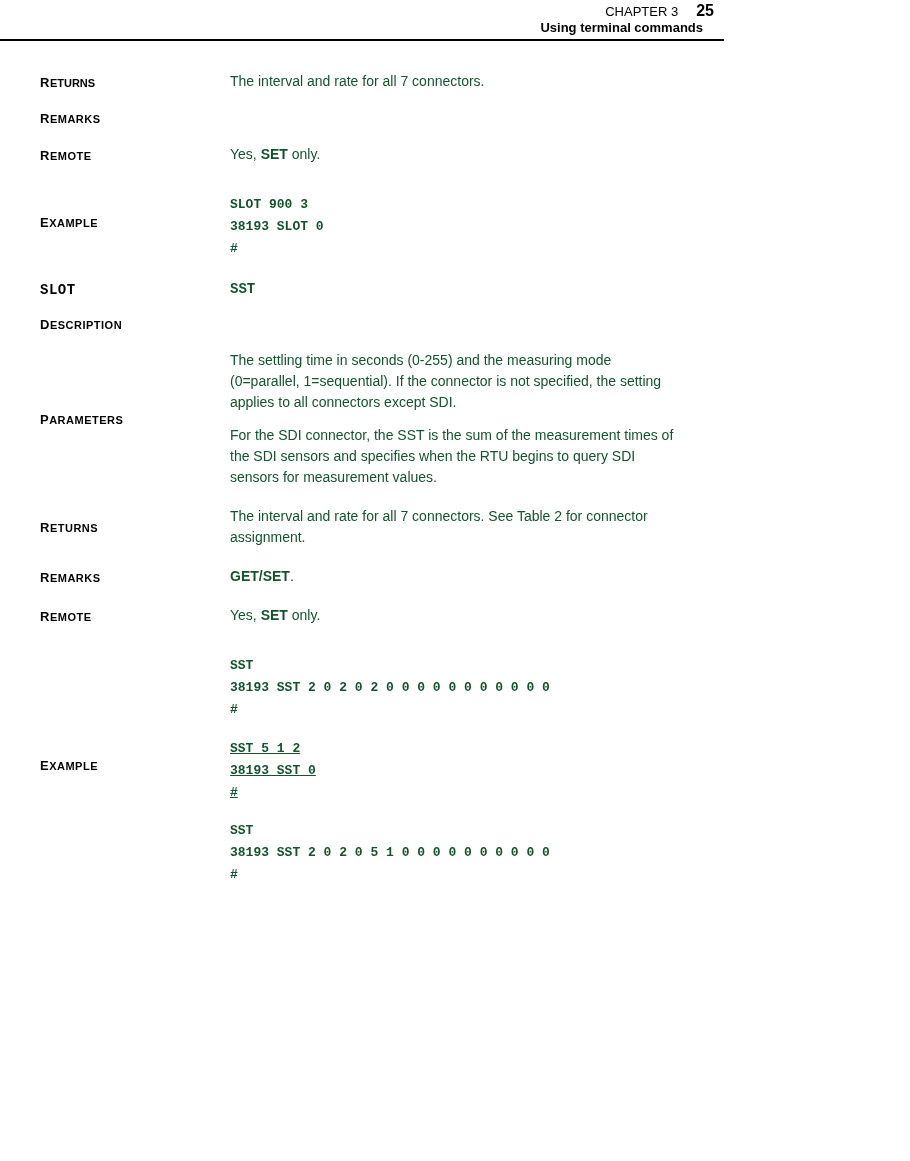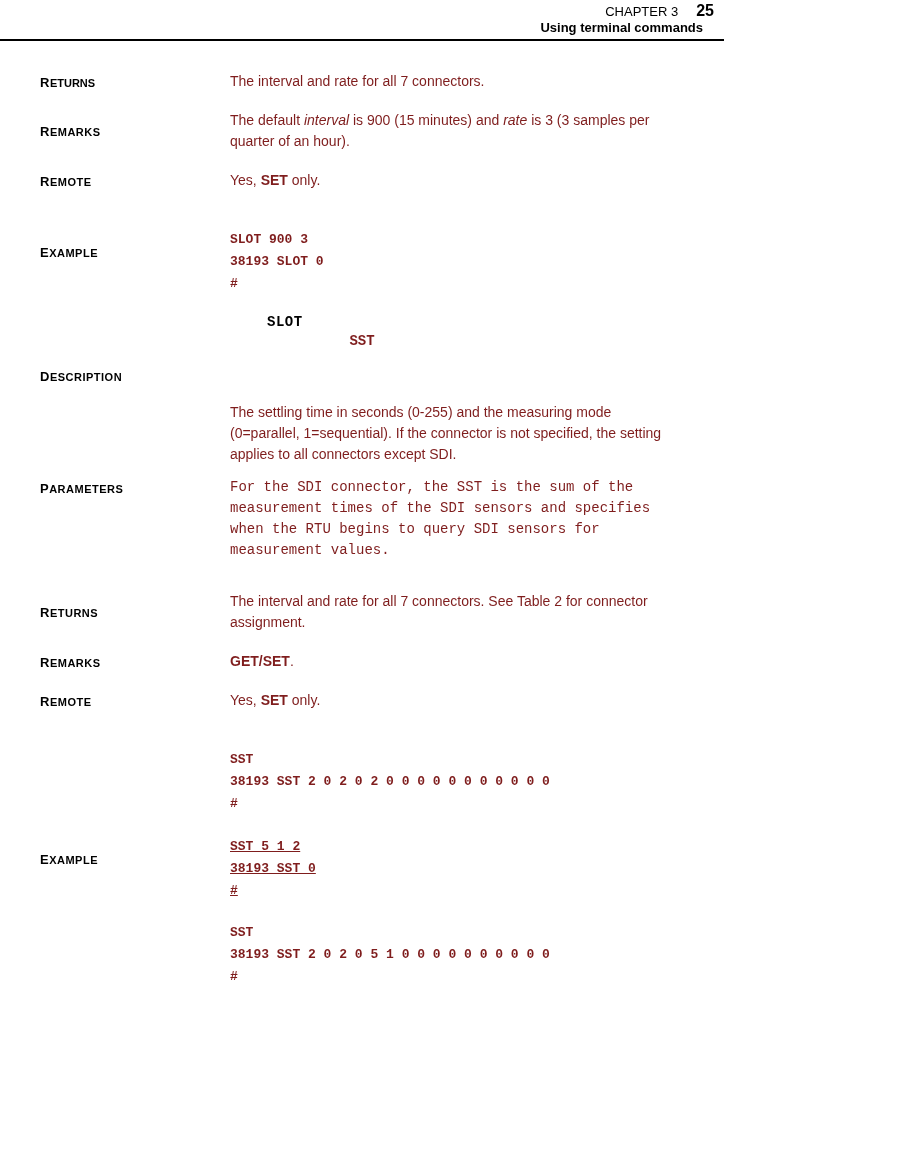--- a/index.html
+++ b/index.html
@@ -78,30 +78,29 @@
       font-weight: bold;
       letter-spacing: 0.5px;
       padding-top: 1px;
       color: #000;
     }
 
     .row-content {
       flex: 1;
       font-size: 14px;
       line-height: 1.5;
-      color: #7f1d1d;
+      color: #14532d;
     }
 
     .row-content p {
       margin-bottom: 12px;
     }
 
     .row-content p:last-child {
-      margin-bottom: 12px;
-      font-family: Liberation Mono, monospace;
+      margin-bottom: 0;
     }
 
     .bold {
       font-weight: bold;
     }
 
     .italic {
       font-style: italic;
     }
 
@@ -109,21 +108,21 @@
       font-family: 'Courier New', Courier, monospace;
       font-size: 13px;
       font-weight: bold;
     }
 
     .code-block {
       font-family: 'Courier New', Courier, monospace;
       font-size: 13px;
       font-weight: bold;
       line-height: 1.7;
-      margin-top: 20px;
+      margin-top: 11px;
     }
 
   </style>
 </head>
 <body>
 
 <div class="page-container">
 
   <div class="header">
     <div class="header-right">
@@ -139,44 +138,41 @@
 
     <div class="row">
       <div class="row-label">R<span style="font-variant:normal; font-size:11px; letter-spacing:0">ETURNS</span></div>
       <div class="row-content">
         The interval and rate for all 7 connectors.
       </div>
     </div>
 
     <div class="row">
       <div class="row-label">R<span style="font-variant:normal; font-size:11px;">EMARKS</span></div>
-      <div class="row-content">
-        The default <span class="italic">interval</span> is 900 (15 minutes) and <span class="italic">rate</span> is 3 (3 samples per quarter of an hour).
-      </div>
     </div>
 
     <div class="row">
       <div class="row-label">R<span style="font-variant:normal; font-size:11px;">EMOTE</span></div>
       <div class="row-content">
         Yes, <span class="bold">SET</span> only.
       </div>
     </div>
 
     <div class="row">
       <div class="row-label">E<span style="font-variant:normal; font-size:11px;">XAMPLE</span></div>
       <div class="row-content">
         <div class="code-block">
           SLOT 900 3<br>
           38193 SLOT 0<br>
           #
         </div>
       </div>
     </div>
 
-    <div class="row" style="margin-top: 10px; margin-bottom: 16px; flex-direction: column;">
+    <div class="row" style="margin-top: 10px; margin-bottom: 16px;">
       <div class="row-label">
         <span class="mono bold" style="font-size:14px; letter-spacing:0.5px;">SLOT</span>
       </div>
       <div class="row-content">
         <span class="mono bold" style="font-size:14px;">SST</span>
       </div>
     </div>
 
     <div class="row">
       <div class="row-label">D<span style="font-variant:normal; font-size:11px;">ESCRIPTION</span></div>

